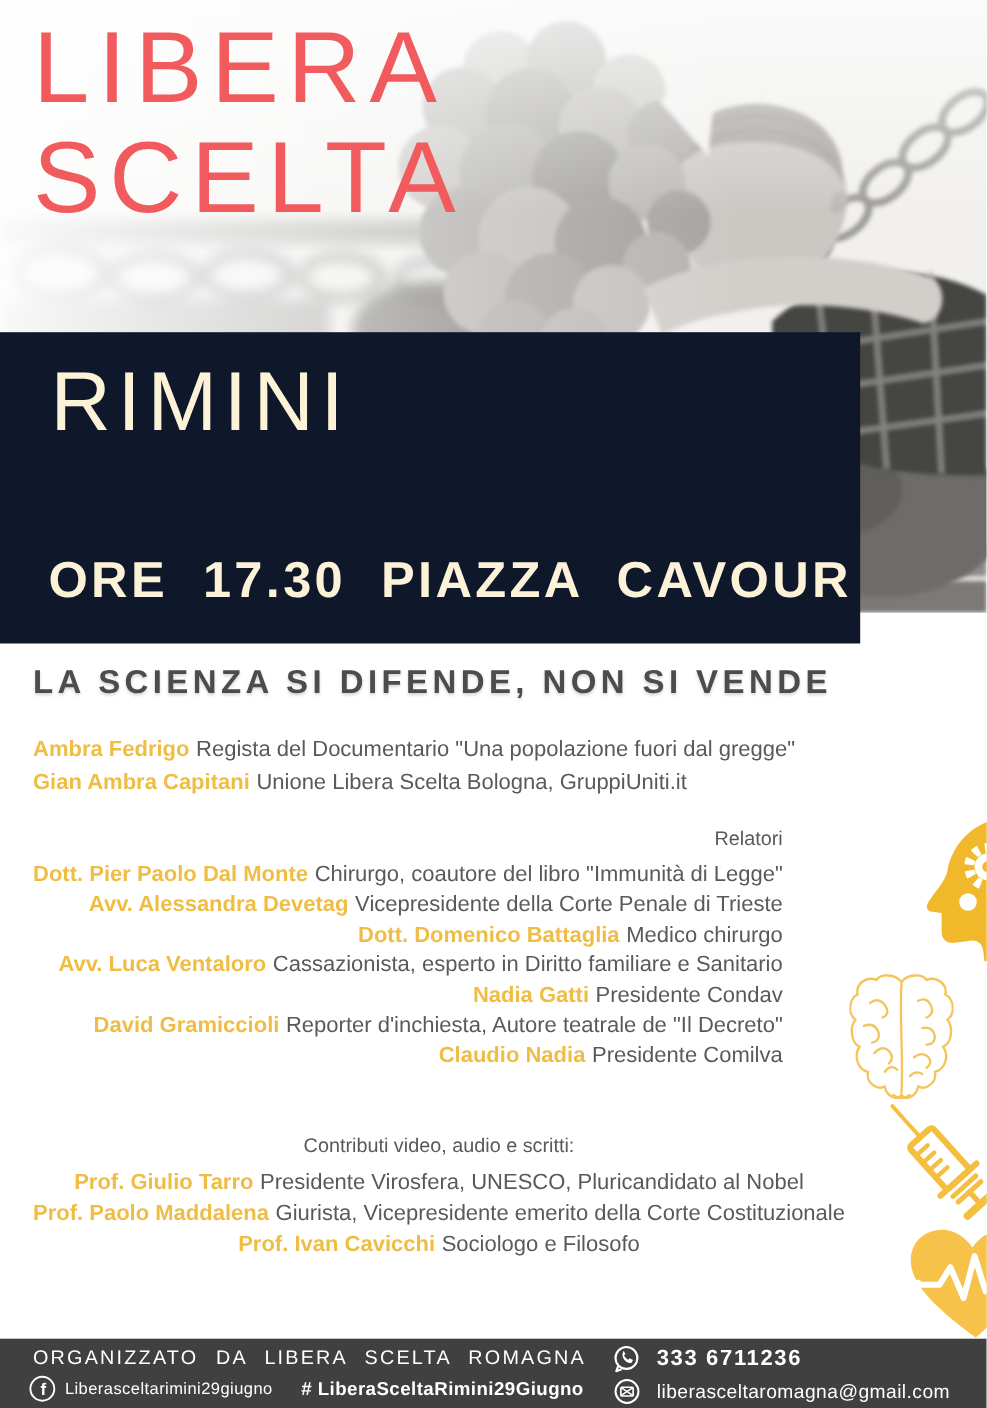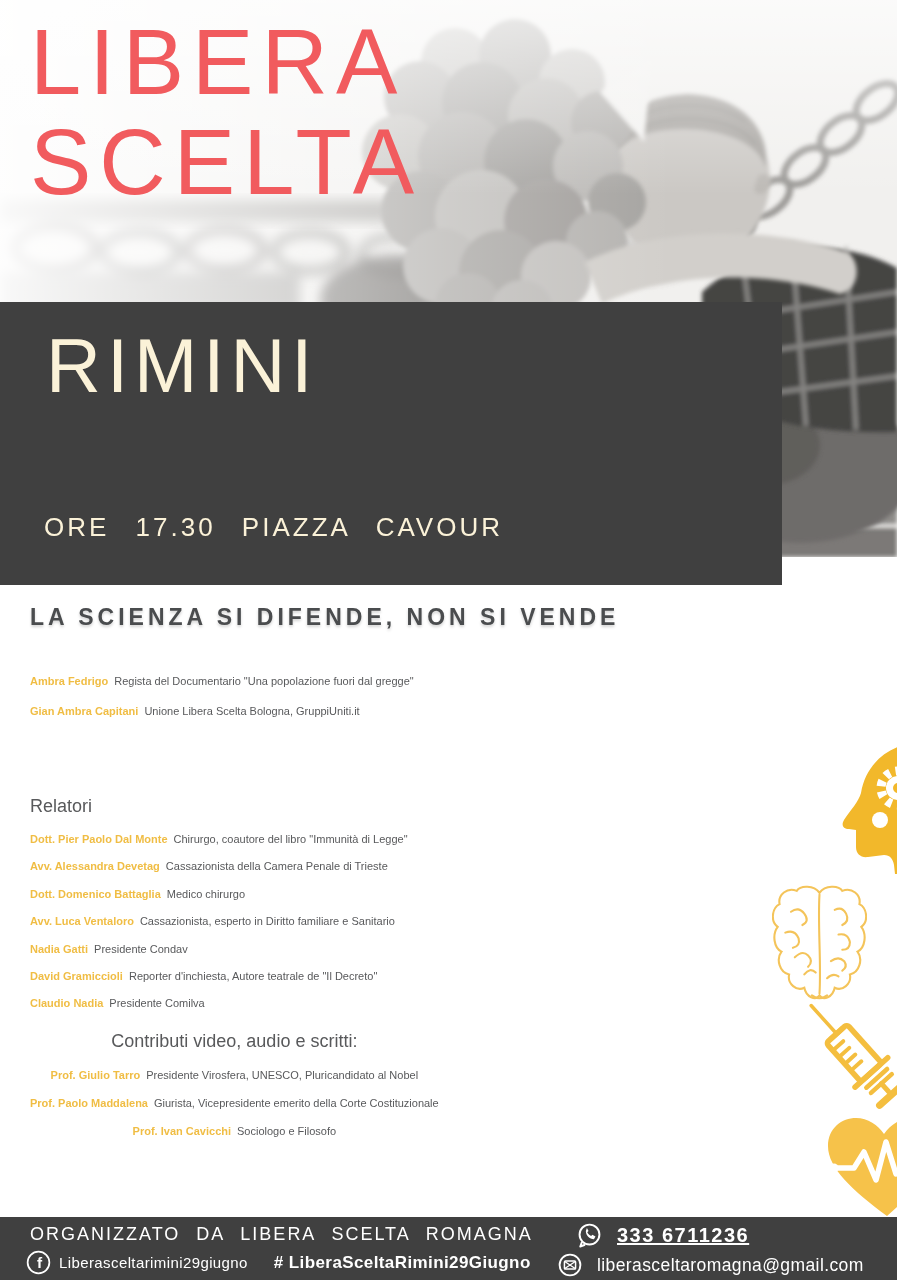--- a/index.html
+++ b/index.html
@@ -7,61 +7,61 @@
           font-family:"Liberation Sans",sans-serif;padding-left:32px;}
 
   
   .hero-photo{position:absolute;left:0;top:0;width:897px;height:557px;z-index:0;}
 
   
   .title{position:absolute;left:30px;top:12px;z-index:3;color:#F15B5E;
          font-size:92px;font-weight:300;line-height:100px;letter-spacing:8px;white-space:nowrap;}
 
   
-  .banner{position:absolute;left:0;top:302px;width:782px;height:283px;background:#404040;
+  .banner{position:absolute;left:0;top:302px;width:782px;height:283px;background:#0f172a;
           z-index:2;padding:0;color:#FBF2D8;}
   .banner .city{position:absolute;left:46px;top:22px;font-size:76px;font-weight:300;
                 letter-spacing:6px;line-height:84px;white-space:nowrap;}
   .banner .date{position:absolute;left:46px;top:108px;font-size:76px;font-weight:300;
                 letter-spacing:6px;word-spacing:36px;line-height:92px;white-space:nowrap;}
-  .banner .time{position:absolute;left:44px;top:198px;font-size:26px;font-weight:400;
+  .banner .time{position:absolute;left:44px;top:198px;font-size:46px;font-weight:700;
                 letter-spacing:3px;word-spacing:16px;line-height:54px;white-space:nowrap;}
 
   
   .content{position:absolute;left:0;top:0;width:897px;height:1280px;z-index:2;pointer-events:none;}
-  .headline{position:absolute;left:30px;top:604px;font-size:23px;font-weight:700;
+  .headline{position:absolute;left:30px;top:604px;font-size:30px;font-weight:700;
             letter-spacing:4px;color:#4A4C4E;white-space:nowrap;
             text-shadow:0 2px 3px rgba(0,0,0,.18);}
   .sec{position:absolute;left:30px;color:#58595B;}
   .sec-heading{font-size:18px;line-height:24px;margin-bottom:8px;}
-  .line{font-size:11px;white-space:nowrap;}
+  .line{font-size:20px;white-space:nowrap;}
   .sec-conduttori{top:666px;}
   .sec-conduttori .line{line-height:30px;}
-  .sec-relatori{top:794px;}
+  .sec-relatori{top:750px;text-align:right;}
   .sec-relatori .line{line-height:27.4px;}
   .sec-contributi{top:1029px;text-align:center;}
   .sec-contributi .line{line-height:28px;}
   .nm{color:#F0BD44;font-weight:600;margin-right:6px;}
 
   
   .side-icon{position:absolute;z-index:1;}
   .icon-head{left:826px;top:740px;}
   .icon-brain{left:772px;top:880px;}
   .icon-syringe{left:800px;top:1000px;}
   .icon-heart{left:822px;top:1116px;}
 
   
   .footer{position:absolute;left:0;top:1217px;width:897px;height:63px;background:#404040;
           z-index:4;color:#fff;}
   .org{position:absolute;left:30px;top:7px;font-size:18px;font-weight:400;
        letter-spacing:2px;word-spacing:9px;white-space:nowrap;}
   .fbrow{position:absolute;left:26px;top:33px;display:flex;align-items:center;white-space:nowrap;}
   .fbrow .handle{font-size:15px;letter-spacing:.4px;margin-left:8px;}
   .fbrow .hashtag{font-size:17px;font-weight:600;letter-spacing:.4px;margin-left:26px;}
-  .phrow{position:absolute;left:576px;top:5px;display:flex;align-items:center;white-space:nowrap;text-decoration:underline;}
+  .phrow{position:absolute;left:556px;top:5px;display:flex;align-items:center;white-space:nowrap;}
   .phrow .phone{font-size:20px;font-weight:600;letter-spacing:1.5px;margin-left:14px;}
   .emrow{position:absolute;left:557px;top:35px;display:flex;align-items:center;white-space:nowrap;}
   .emrow .email{font-size:17.5px;letter-spacing:.4px;margin-left:14px;}
 </style>
 </head>
 <body>
 
 <div class="poster">
 
   <svg class="hero-photo" viewBox="0 0 897 557">
@@ -242,21 +242,21 @@
     <div class="headline">LA SCIENZA SI DIFENDE, NON SI VENDE</div>
 
     <div class="sec sec-conduttori">
       <div class="line"><span class="nm">Ambra Fedrigo</span><span>Regista del Documentario "Una popolazione fuori dal gregge"</span></div>
       <div class="line"><span class="nm">Gian Ambra Capitani</span><span>Unione Libera Scelta Bologna, GruppiUniti.it</span></div>
     </div>
 
     <div class="sec sec-relatori">
       <div class="sec-heading">Relatori</div>
       <div class="line"><span class="nm">Dott. Pier Paolo Dal Monte</span><span>Chirurgo, coautore del libro "Immunità di Legge"</span></div>
-      <div class="line"><span class="nm">Avv. Alessandra Devetag</span><span>Cassazionista della Camera Penale di Trieste</span></div>
+      <div class="line"><span class="nm">Avv. Alessandra Devetag</span><span>Vicepresidente della Corte Penale di Trieste</span></div>
       <div class="line"><span class="nm">Dott. Domenico Battaglia</span><span>Medico chirurgo</span></div>
       <div class="line"><span class="nm">Avv. Luca Ventaloro</span><span>Cassazionista, esperto in Diritto familiare e Sanitario</span></div>
       <div class="line"><span class="nm">Nadia Gatti</span><span>Presidente Condav</span></div>
       <div class="line"><span class="nm">David Gramiccioli</span><span>Reporter d'inchiesta, Autore teatrale de "Il Decreto"</span></div>
       <div class="line"><span class="nm">Claudio Nadia</span><span>Presidente Comilva</span></div>
     </div>
 
     <div class="sec sec-contributi">
       <div class="sec-heading">Contributi video, audio e scritti:</div>
       <div class="line"><span class="nm">Prof. Giulio Tarro</span><span>Presidente Virosfera, UNESCO, Pluricandidato al Nobel</span></div>

